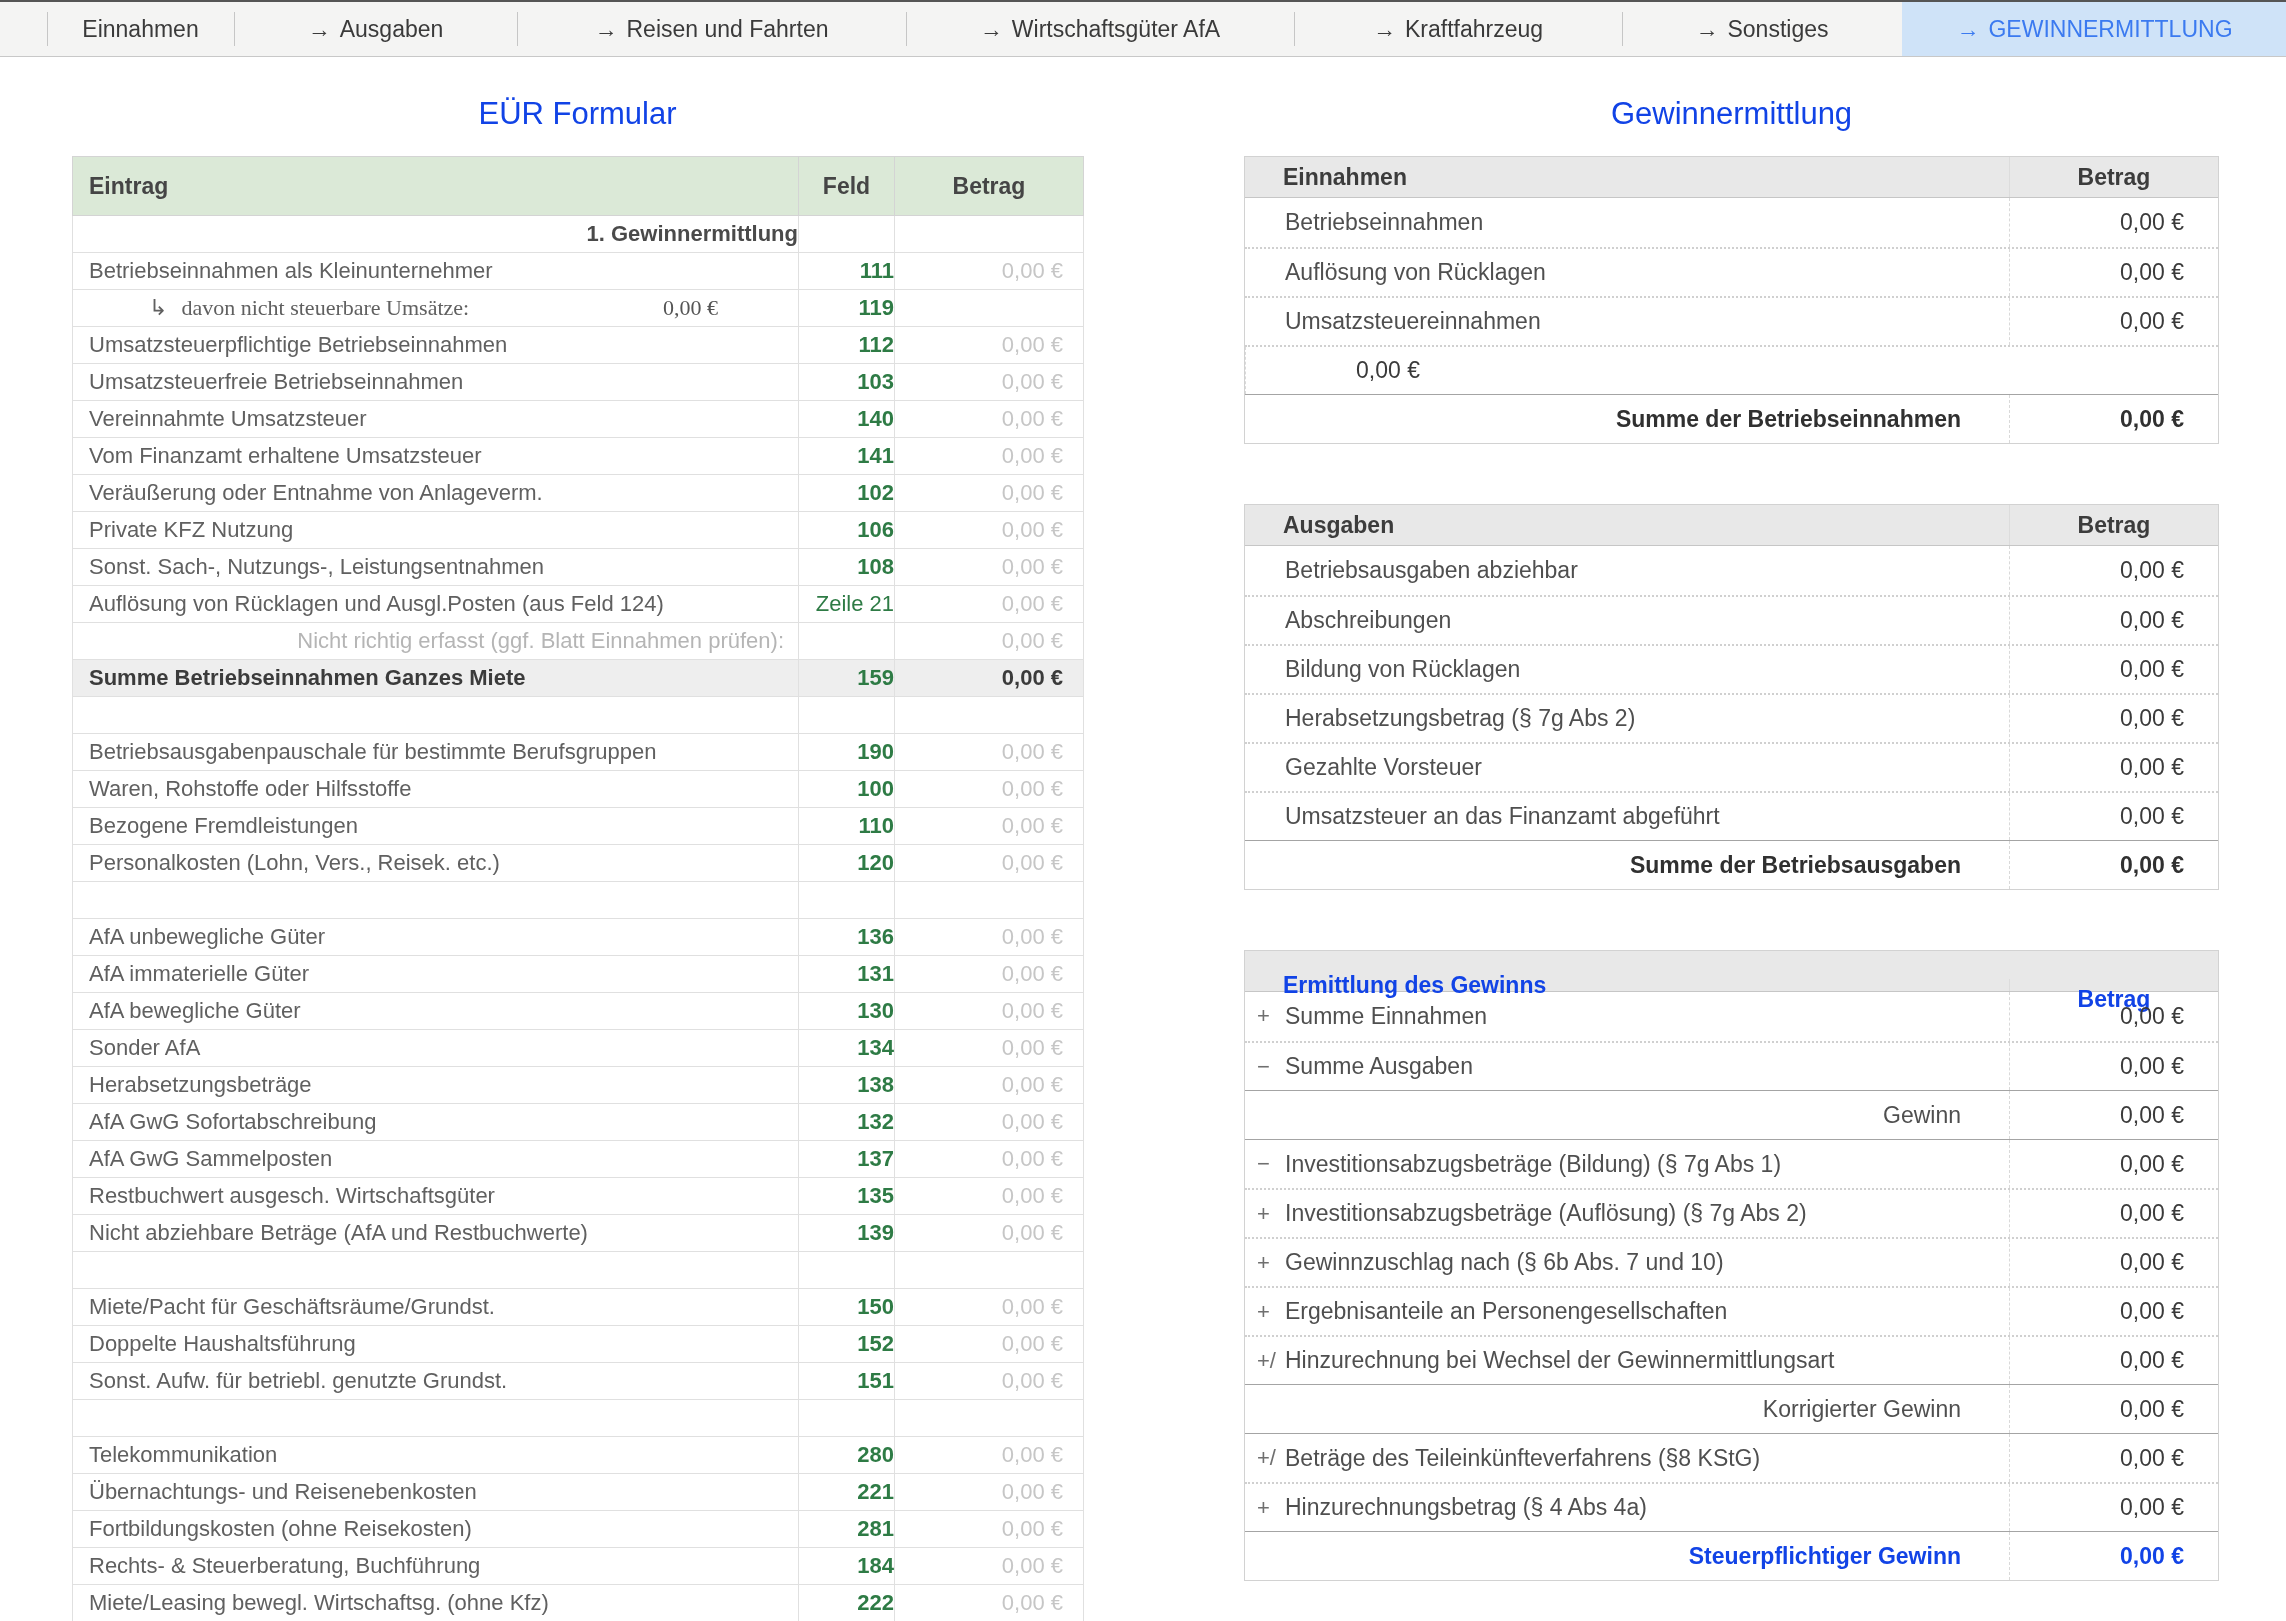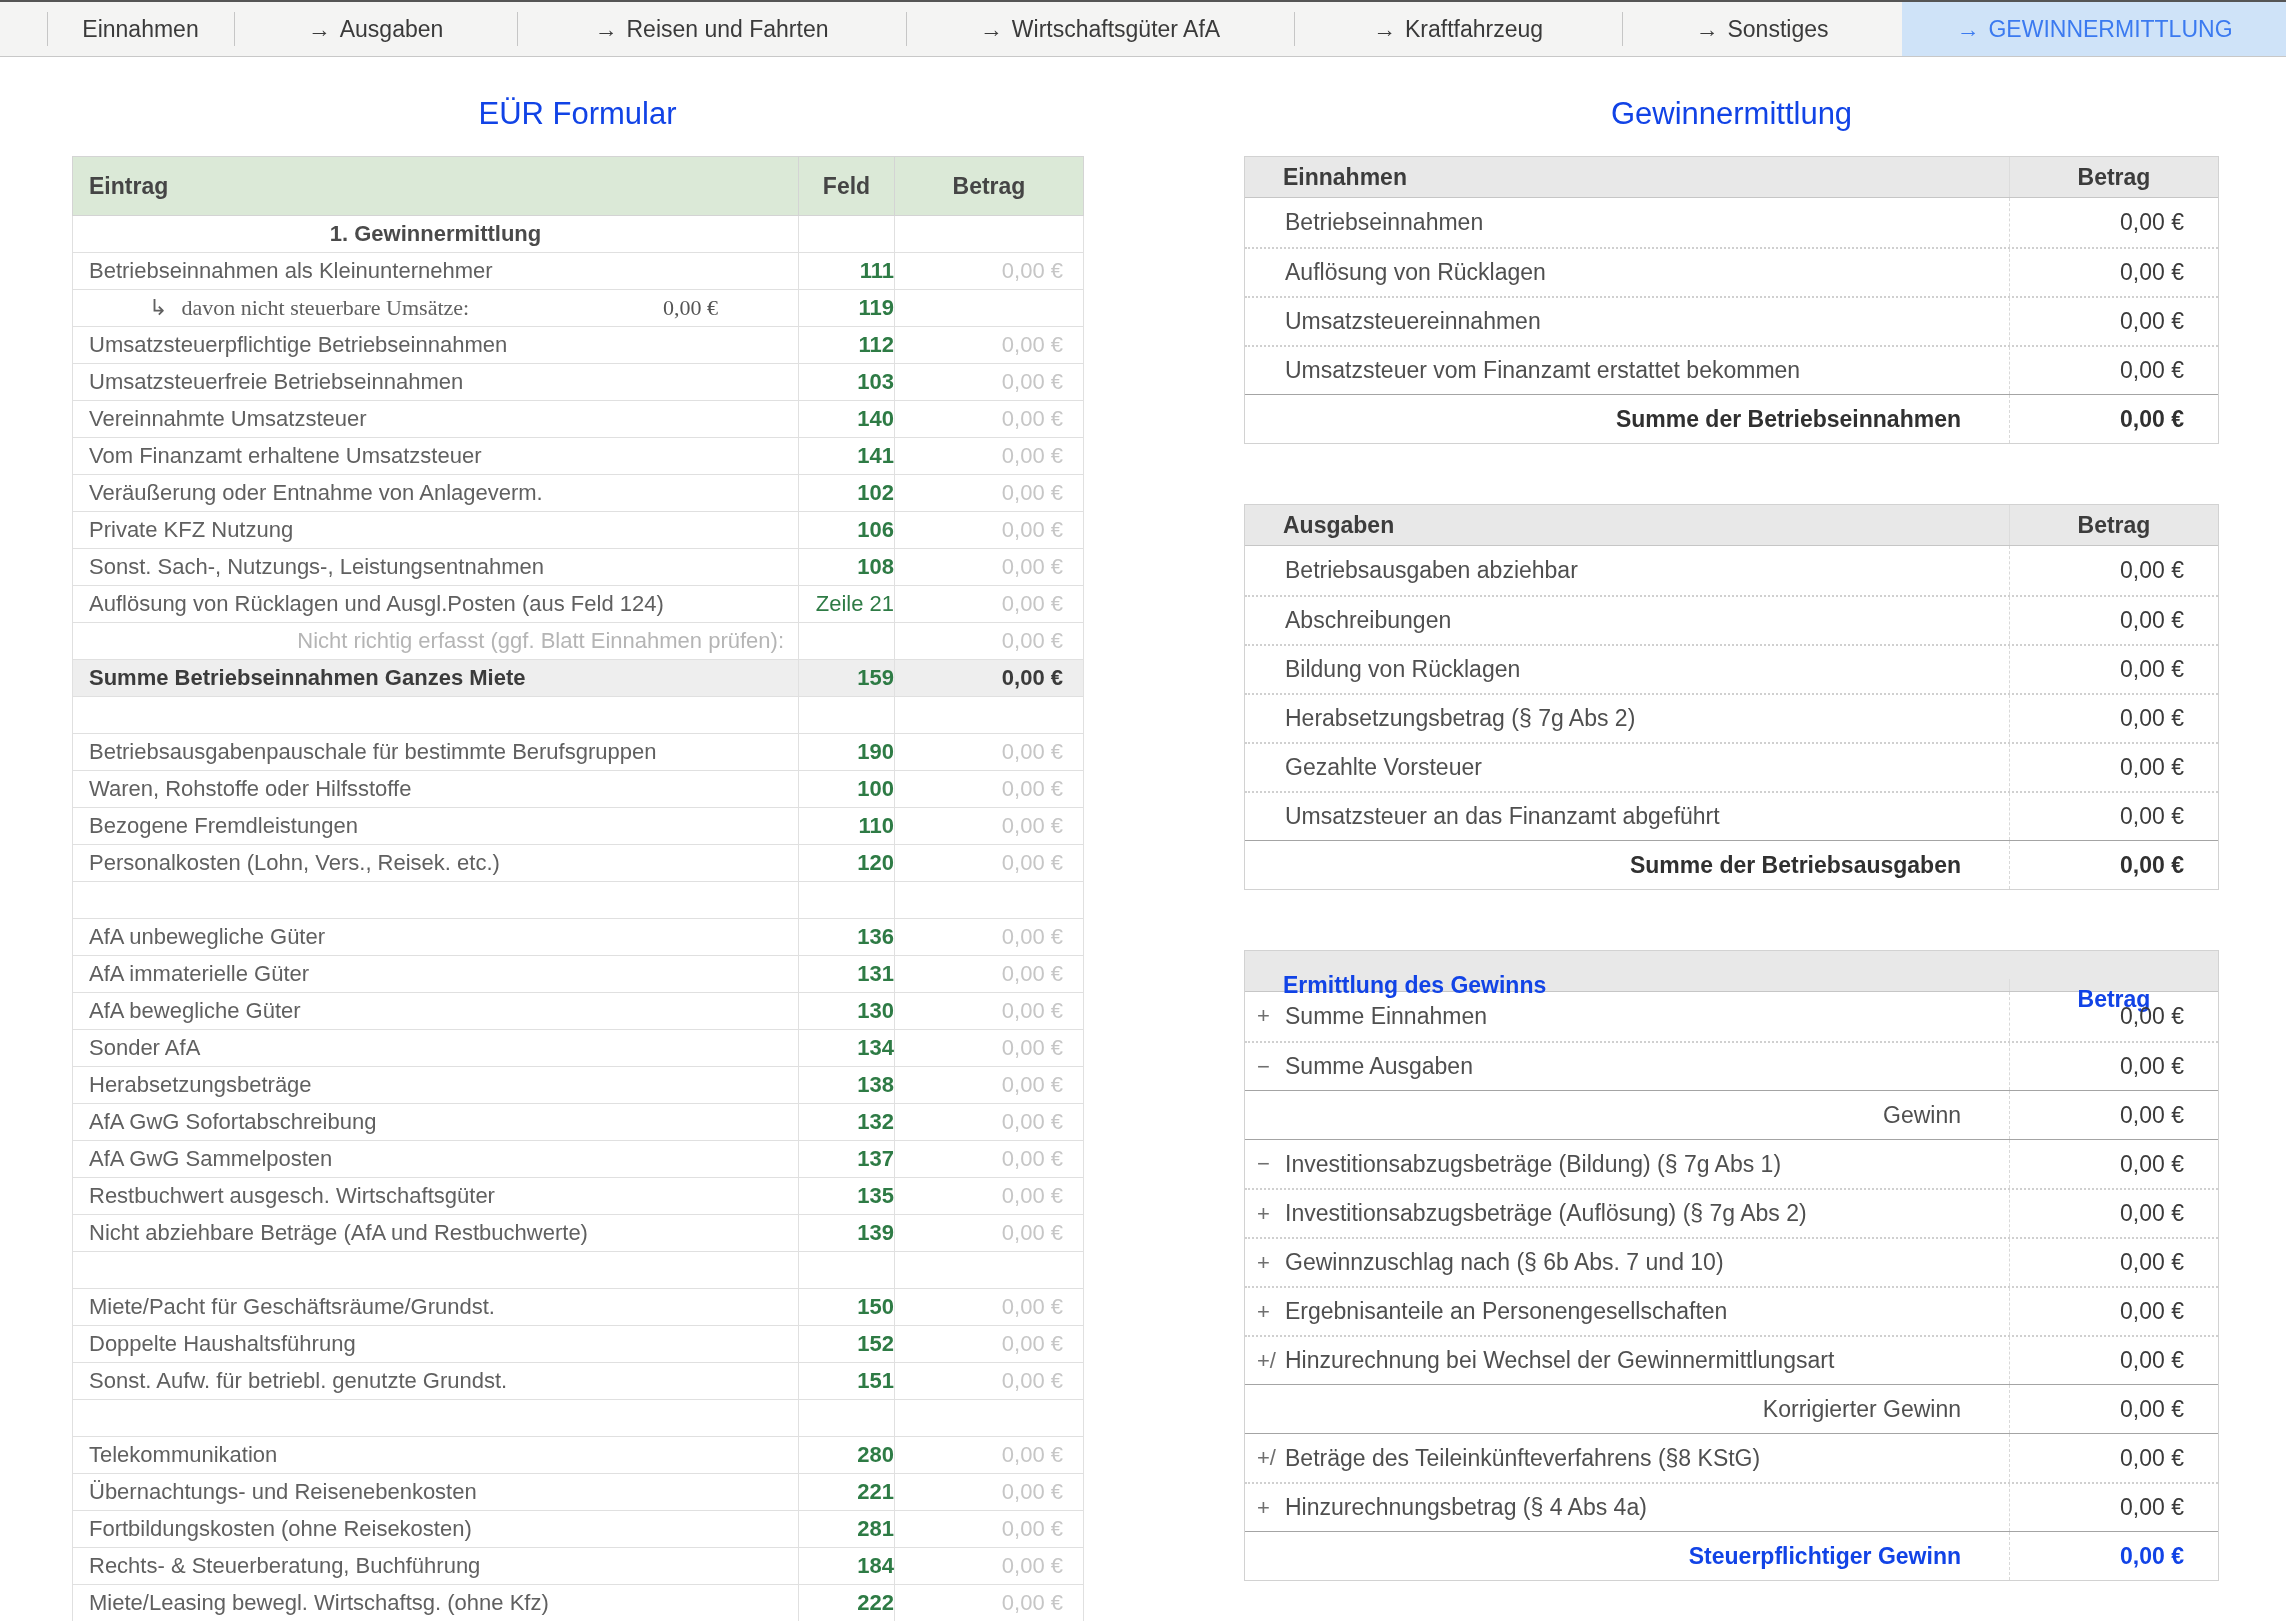--- a/index.html
+++ b/index.html
@@ -41,21 +41,21 @@
     white-space:nowrap;}
   #left-table tr{height:37px;}
   #left-table tr.head{height:59px;}
   #left-table th{background:var(--header-green);color:var(--header-text);
     font-size:23px;font-weight:bold;border-color:var(--table-border);}
   #left-table th.h-label{text-align:left;padding-left:16px;}
   #left-table td.l-label{color:var(--row-text);text-align:left;padding-left:16px;}
   #left-table td.l-feld{color:var(--field-green);font-weight:bold;text-align:right;}
   #left-table td.l-feld.zeile{font-weight:normal;}
   #left-table td.l-betrag{color:var(--amount-ph);text-align:right;padding-right:20px;}
-  #left-table tr.section td.l-label{text-align:center;font-weight:bold;color:#4a4a4a;padding-left:0;}
+  #left-table tr.section td.l-label{text-align:right;font-weight:bold;color:#4a4a4a;padding-left:0;}
   #left-table tr.note td.l-label{color:var(--note-text);text-align:right;padding-right:14px;}
   #left-table tr.sum td{background:var(--sum-bg);}
   #left-table tr.sum td.l-label{color:var(--sum-text);font-weight:bold;}
   #left-table tr.sum td.l-betrag{color:var(--sum-text);font-weight:bold;}
   #left-table td.l-label.sub{position:relative;padding-left:76px;font-family:Liberation Serif, serif;}
   #left-table .sub-arrow{margin-right:14px;color:var(--row-text);}
   #left-table .inline-val{position:absolute;right:80px;color:#555555;}
   
   #right-tables{position:absolute;left:1244px;top:156px;width:975px;}
   .rsection{border:1px solid #d2d2d2;margin-bottom:60px;background:#ffffff;}
@@ -341,21 +341,20 @@
       </div>
       <div class="rrow item">
         <div class="rlabel">Auflösung von Rücklagen</div>
         <div class="ramount">0,00 €</div>
       </div>
       <div class="rrow item">
         <div class="rlabel">Umsatzsteuereinnahmen</div>
         <div class="ramount">0,00 €</div>
       </div>
       <div class="rrow item">
-        <div class="rlabel">Umsatzsteuer vom Finanzamt erstattet bekommen</div>
         <div class="ramount">0,00 €</div>
       </div>
       <div class="rrow total">
         <div class="rlabel">Summe der Betriebseinnahmen</div>
         <div class="ramount">0,00 €</div>
       </div>
     </div>
     <div class="rsection">
       <div class="rhead">
         <div class="rhead-label">Ausgaben</div>

